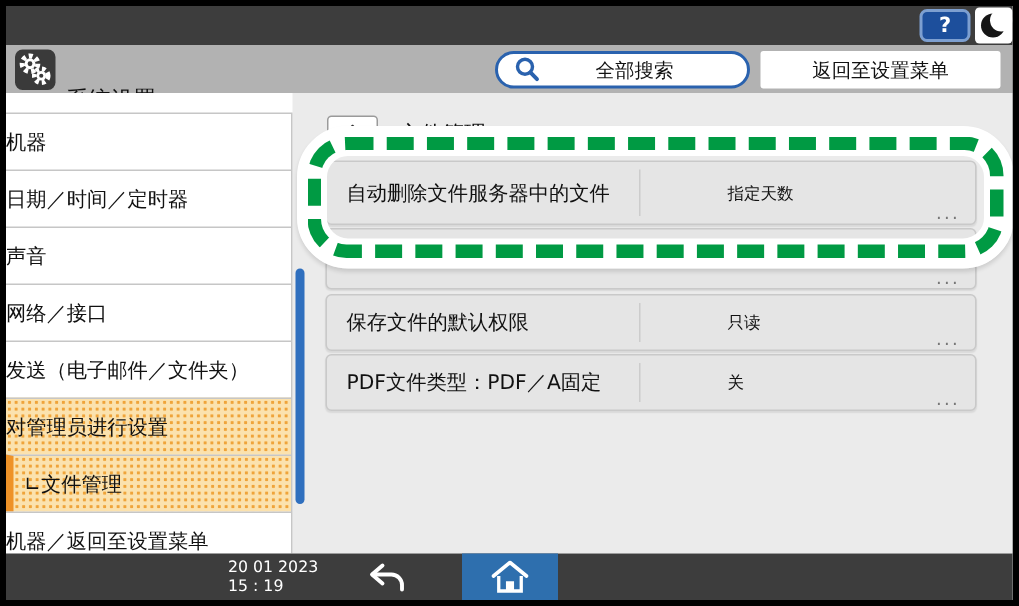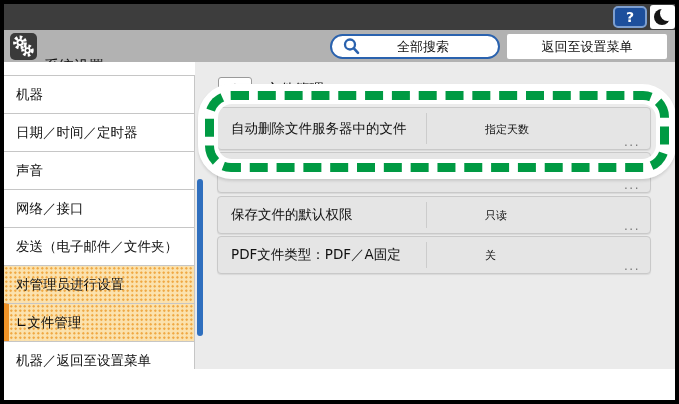--- a/index.html
+++ b/index.html
@@ -26,21 +26,21 @@
   .return-btn{position:absolute;left:503px;top:4px;width:160px;height:25px;background:#fff;border:none;
               border-radius:2px;font-size:13px;color:#111;text-align:center;cursor:pointer;}
 
   
   .body{position:absolute;left:0;top:58px;width:671px;height:307px;background:#fff;overflow:hidden;}
   .main-bg{position:absolute;left:191px;top:0;width:480px;height:307px;background:#ebebeb;}
   .side-border{position:absolute;left:190px;top:13px;width:1px;height:294px;background:#c6c6c6;}
 
   .sidebar{position:absolute;left:0;top:0;width:190px;height:307px;overflow:hidden;padding-top:13px;box-sizing:border-box;}
   .side-item{height:38px;border-top:1px solid #c6c6c6;display:flex;align-items:center;
-             padding-left:12px;font-size:13.5px;color:#111;box-sizing:border-box;cursor:pointer;}
+             padding-left:0;font-size:13.5px;color:#111;box-sizing:border-box;cursor:pointer;}
   .side-item.hl{background:radial-gradient(circle,#efa43a 1.1px,rgba(0,0,0,0) 1.3px) 0 0/4.5px 4.5px,#fbe2ae;}
   .side-item.sub{border-left:5px solid #ee9227;padding-left:7px;}
 
   .scrollbar{position:absolute;left:193px;top:117px;width:6px;height:157px;background:#2f6fbe;border-radius:3px;}
 
   .up-btn{position:absolute;left:214px;top:15px;width:34px;height:24px;background:#fff;border:1px solid #9a9a9a;
           border-radius:3px;font-size:14px;text-align:center;line-height:22px;color:#333;padding:0;cursor:pointer;box-sizing:border-box;}
   .section-title{position:absolute;left:262px;top:18px;font-size:14.5px;color:#111;}
 
   .row{position:absolute;left:213px;width:434px;background:#e5e5e5;border:1px solid #c9c9c9;border-radius:4px;
@@ -148,15 +148,34 @@
         <span class="row-label">PDF文件类型：PDF／A固定</span>
         <span class="row-divider"></span>
         <span class="row-value">关</span>
         <span class="row-more">...</span>
       </div>
 
       <div class="ring"></div>
       <div class="dash"></div>
     </div>
 
+    <div class="footer">
+      <div class="datetime">
+        <div>20 01 2023</div>
+        <div>15 : 19</div>
+      </div>
+      <button class="back-btn">
+        <svg width="28" height="22" viewBox="0 0 28 22">
+          <path d="M11 3 L4 9 L11 15" fill="none" stroke="#fff" stroke-width="2.6" stroke-linejoin="round" stroke-linecap="round"></path>
+          <path d="M4.5 9 H 17 a 7 7 0 0 1 7 7 v 3" fill="none" stroke="#fff" stroke-width="2.6" stroke-linecap="round"></path>
+        </svg>
+      </button>
+      <div class="home-btn">
+        <svg width="26" height="24" viewBox="0 0 26 24">
+          <path d="M2 11 L13 2 L24 11" fill="none" stroke="#fff" stroke-width="2.4" stroke-linecap="round" stroke-linejoin="round"></path>
+          <path d="M5.5 11 V 21 H 20.5 V 11" fill="none" stroke="#fff" stroke-width="2.2"></path>
+          <rect x="10.3" y="14.5" width="5.4" height="6.5" fill="#fff"></rect>
+        </svg>
+      </div>
+    </div>
 
   </div>
 </div>
 
 </body></html>

